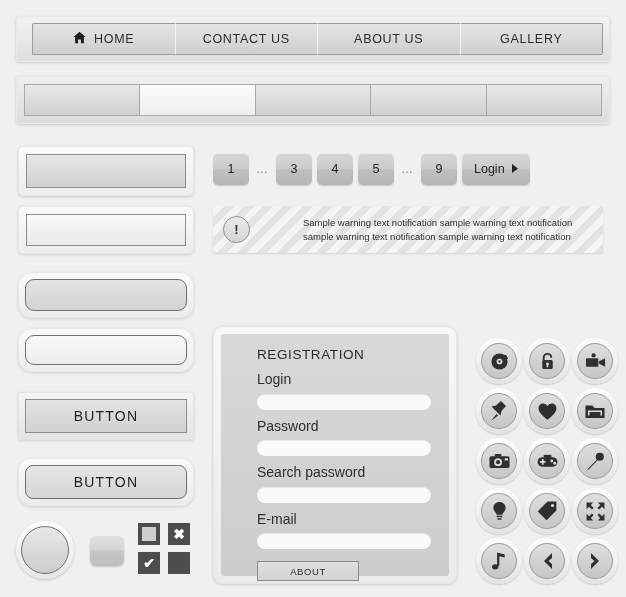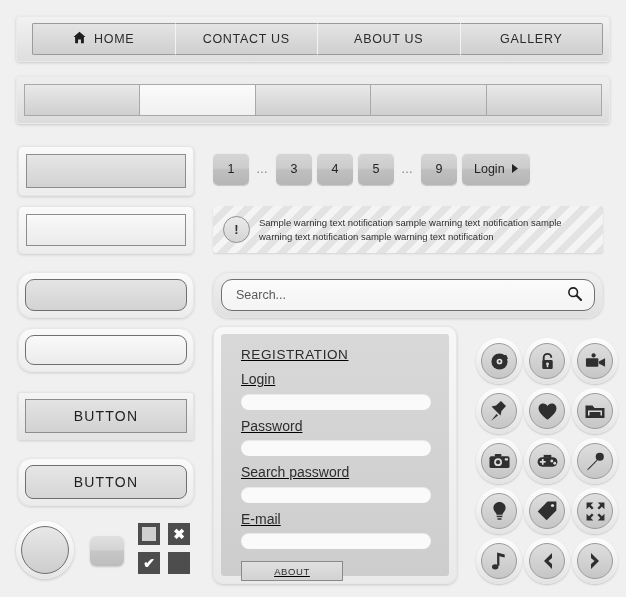--- a/index.html
+++ b/index.html
@@ -171,21 +171,21 @@
         #e3e3e3 0px,#e3e3e3 7px,#f4f4f4 7px,#f4f4f4 14px);
     box-shadow:0 1px 2px rgba(0,0,0,.12);
   }
   .warnicon{
     flex:0 0 auto;width:25px;height:25px;border-radius:50%;
     background:linear-gradient(#ebebeb,#d4d4d4);
     border:1px solid #8f8f8f;
     display:flex;align-items:center;justify-content:center;
     font-size:13px;font-weight:bold;color:#333;line-height:1;
   }
-  .warntext{font-size:9.5px;color:#2e2e2e;line-height:1.45;}
+  .warntext{font-size:9.5px;color:#2e2e2e;line-height:1.45;margin-left:44px;}
 
   
   .searchwrap{
     position:absolute;left:213px;top:272px;width:390px;height:46px;
     box-sizing:border-box;padding:6px 7px;
     background:linear-gradient(#f0f0f0,#e0e0e0);
     border:1px solid #e5e5e5;border-radius:16px;
     box-shadow:0 1px 3px rgba(0,0,0,.16);
   }
   .searchinner{
@@ -204,22 +204,21 @@
   .regwrap{
     position:absolute;left:213px;top:326px;width:244px;height:258px;
     box-sizing:border-box;padding:7px;
     background:linear-gradient(#f7f7f7,#eaeaea);
     border:1px solid #e6e6e6;border-radius:10px;
     box-shadow:0 1px 3px rgba(0,0,0,.17);
   }
   .reginner{
     height:100%;box-sizing:border-box;border-radius:3px;
     background:linear-gradient(#d8d8d8,#cdcdcd);
-    padding:13px 18px 0 20px;
-    text-decoration:underline;
+    padding:13px 18px 0 36px;
   }
   .regtitle{font-size:13.5px;color:#2a2a2a;letter-spacing:.6px;margin-bottom:9px;}
   .flabel{font-size:14px;color:#2d2d2d;margin-bottom:4px;}
   .finput{
     height:16px;border-radius:8px;background:#fafafa;
     box-shadow:inset 0 1px 1px rgba(0,0,0,.07);
     margin-bottom:8px;border:none;outline:none;width:100%;box-sizing:border-box;
     padding:0 8px;font-family:"Liberation Sans",sans-serif;font-size:10px;color:#333;
   }
   .submit{
@@ -336,31 +335,20 @@
           </svg>
       </span>
     </div>
   </div>
 
   <div class="warn">
     <div class="warnicon">!</div>
     <div class="warntext">Sample warning text notification sample warning text notification sample warning text notification sample warning text notification</div>
   </div>
 
-  <div class="searchwrap">
-    <div class="searchinner">
-      <input placeholder="Search..." style="">
-      <span>
-        <svg width="15" height="15" viewBox="0 0 16 16">
-          <circle cx="6.6" cy="6.6" r="4.6" fill="none" stroke="#1f1f1f" stroke-width="1.7"></circle>
-          <line x1="10.2" y1="10.2" x2="15" y2="15" stroke="#1f1f1f" stroke-width="2.1" stroke-linecap="round"></line>
-        </svg>
-      </span>
-    </div>
-  </div>
 
   <div class="regwrap">
     <div class="reginner">
       <div class="regtitle">REGISTRATION</div>
 
       <div class="flabel">Login</div>
       <input class="finput" placeholder="" style="">
 
       <div class="flabel">Password</div>
       <input class="finput" type="password" placeholder="" style="">

